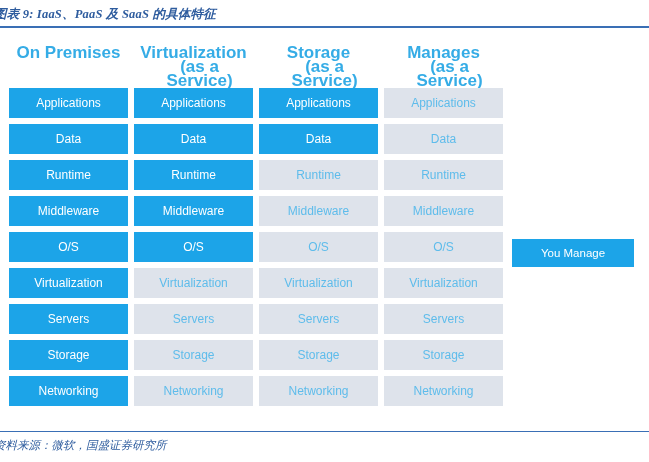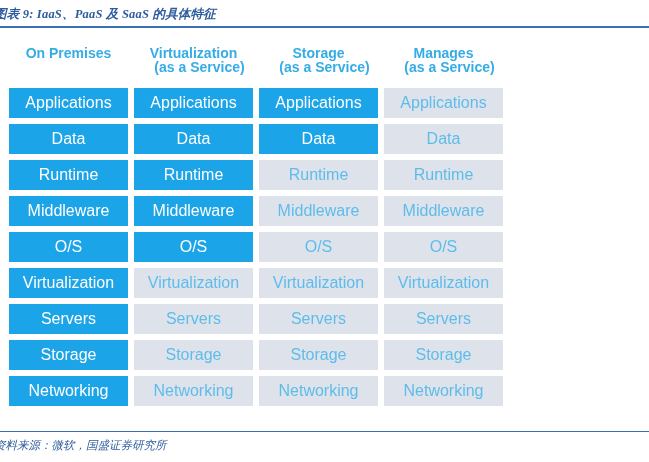--- a/index.html
+++ b/index.html
@@ -74,21 +74,21 @@
   }
   .hdr-cell {
     width: 119px;
     display: flex;
     flex-direction: column;
     align-items: center;
     justify-content: flex-start;
     padding-top: 4px;
     box-sizing: border-box;
     color: #35ACE6;
-    font-size: 14px;
+    font-size: 17px;
     font-weight: bold;
     line-height: 14px;
     text-align: center;
   }
   .hdr-cell .sub {
     font-weight: bold;
     margin-left: 12px;
   }
 
   .data-row {
@@ -96,21 +96,21 @@
     height: 30px;
     gap: 6px;
     margin-bottom: 6px;
   }
   .cell {
     width: 119px;
     height: 30px;
     display: flex;
     align-items: center;
     justify-content: center;
-    font-size: 16px;
+    font-size: 12px;
     box-sizing: border-box;
     text-align: center;
   }
   .cell.on {
     background: #1CA4E8;
     color: #ffffff;
   }
   .cell.off {
     background: #DEE3EB;
     color: #5EBCEB;
@@ -219,17 +219,18 @@
       <div class="data-row">
         <div class="cell on">Networking</div>
         <div class="cell off">Networking</div>
         <div class="cell off">Networking</div>
         <div class="cell off">Networking</div>
       </div>
     </div>
 </div>
 
 <div class="legend" id="legend-list">
+    <div class="legend-box on">You Manage</div>
   </div>
 
 <div class="rule-bottom"></div>
 
 <div class="fig-source">资料来源：微软，国盛证券研究所</div>
 
 </body></html>

